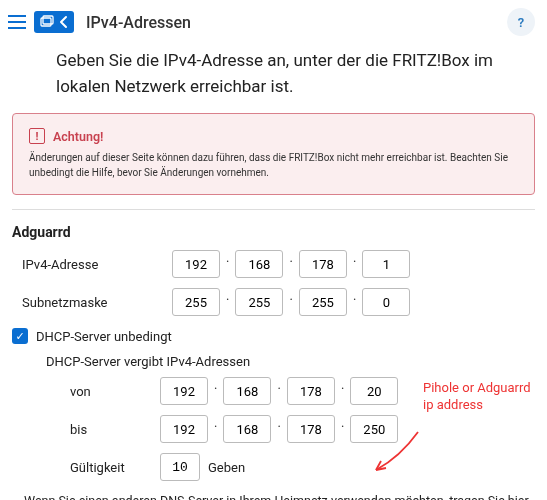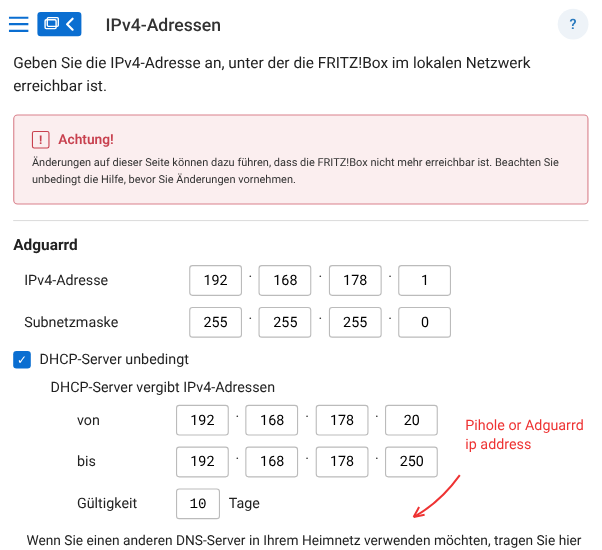--- a/index.html
+++ b/index.html
@@ -31,36 +31,37 @@
     padding:4px 6px;
     border-radius:3px;
     gap:4px;
     cursor:pointer;
   }
   .back-block svg { stroke:#fff; }
   .page-title {
     font-size:16px;
     font-weight:500;
     color:#333;
-    margin-left:16px;
+    margin-left:6px;
   }
   .help-btn {
     margin-left:auto;
     width:28px;height:28px;
     border-radius:50%;
     background:#eef3f8;
     color:#2a7abf;
     display:flex;align-items:center;justify-content:center;
     font-weight:600;
     cursor:pointer;
   }
   .intro {
     padding: 4px 20px 14px 12px;
-    font-size:14px;
+    font-size:17px;
     line-height:1.5;
+    margin-left:44px;
   }
   .warn-box {
     margin: 0 12px 14px 12px;
     border:1px solid #d9808b;
     background:#fbeeef;
     border-radius:4px;
     padding:14px 16px 14px 16px;
   }
   .warn-head {
     display:flex;align-items:center;gap:8px;
@@ -239,21 +240,21 @@
         <span class="dot">.</span>
         <input class="octet" value="178" style="">
         <span class="dot">.</span>
         <input class="octet" value="250" style="">
       </div>
     </div>
 
     <div class="row">
       <div class="label indent" style="width:114px">Gültigkeit</div>
       <input class="small-input" value="10" style="">
-      <span class="unit">Tage</span>
+      <span class="unit">Geben</span>
     </div>
   </div>
 
   <div class="desc" style="padding-top:0">Wenn Sie einen anderen DNS-Server in Ihrem Heimnetz verwenden möchten, tragen Sie hier dessen IP-Adresse ein, damit die FRITZ!Box diese den Geräten im Heimnetz bekannt gibt.</div>
 
   <div class="annot">Pihole or Adguarrd ip address</div>
   <svg class="arrow-svg" width="70" height="80">
     <path d="M48 30 Q30 55 6 68" stroke="#e33" stroke-width="1.8" fill="none"></path>
     <path d="M6 68 l10 -2 M6 68 l5 -9" stroke="#e33" stroke-width="1.8" fill="none"></path>
   </svg>

